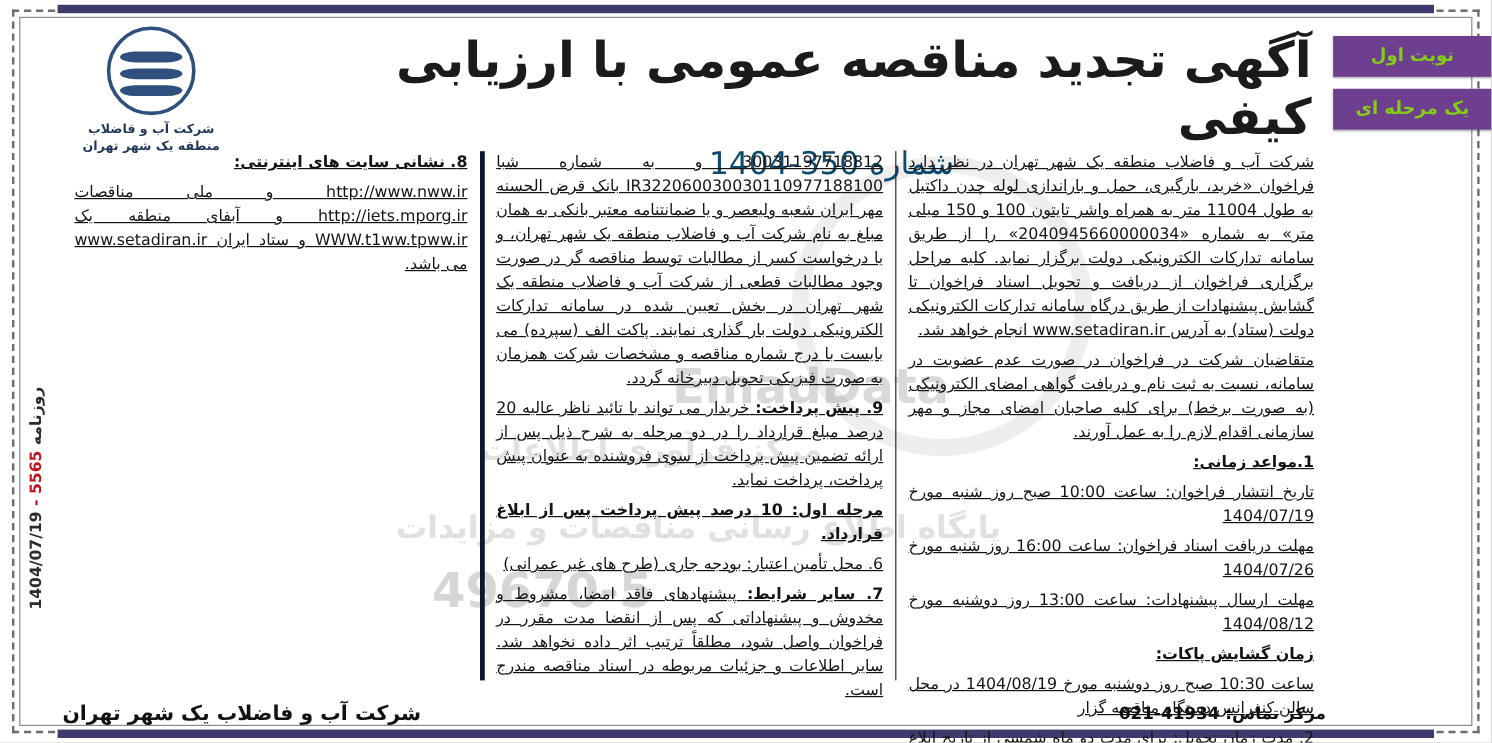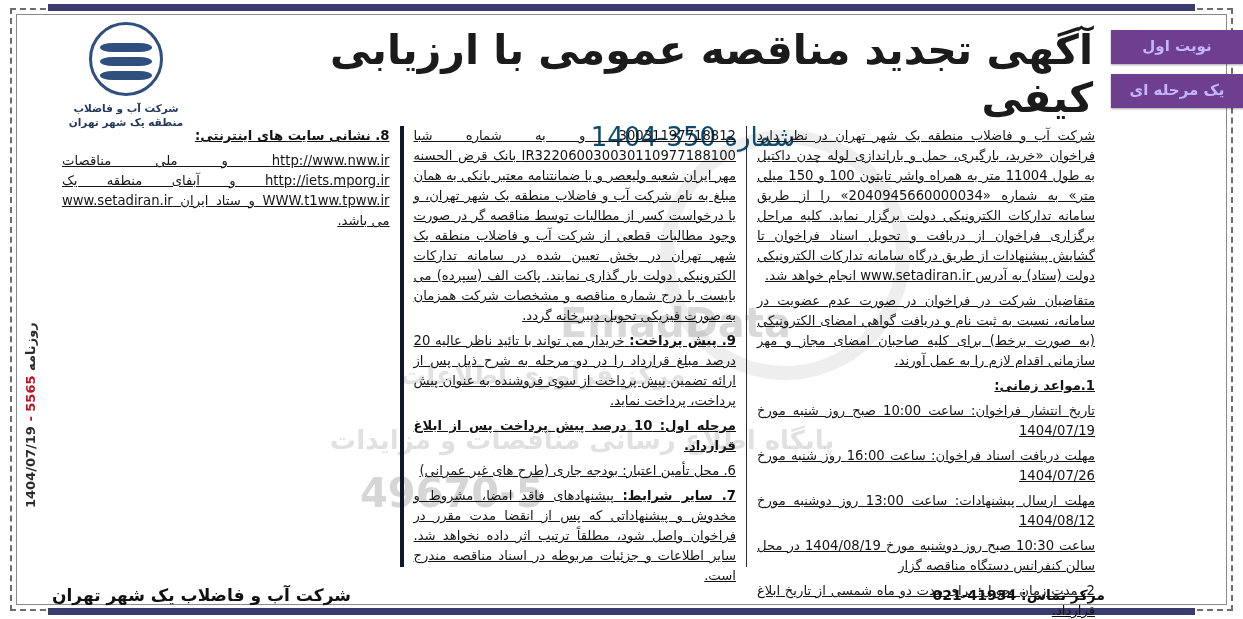--- a/index.html
+++ b/index.html
@@ -36,21 +36,21 @@
   .bar-bottom { bottom: 4px; }
 
   
   .side-tabs {
     position: absolute;
     top: 30px; right: 0;
     width: 132px;
   }
   .side-tab {
     background: #6e3f8f;
-    color: #c4b5fd;
+    color: #84cc16;
     font-size: 15px;
     font-weight: bold;
     padding: 7px 12px 9px 12px;
     margin-bottom: 10px;
     text-align: center;
     letter-spacing: 0.5px;
     box-shadow: 0 1px 2px rgba(0,0,0,.35);
   }
   
   .left-strip {
@@ -209,20 +209,21 @@
 
   <div class="content">
 
     <div class="col right">
       <p>شرکت آب و فاضلاب منطقه یک شهر تهران در نظر دارد فراخوان «خرید، بارگیری، حمل و باراندازی لوله چدن داکتیل به طول 11004 متر به همراه واشر تایتون 100 و 150 میلی متر» به شماره «2040945660000034» را از طریق سامانه تدارکات الکترونیکی دولت برگزار نماید. کلیه مراحل برگزاری فراخوان از دریافت و تحویل اسناد فراخوان تا گشایش پیشنهادات از طریق درگاه سامانه تدارکات الکترونیکی دولت (ستاد) به آدرس www.setadiran.ir انجام خواهد شد.</p>
       <p>متقاضیان شرکت در فراخوان در صورت عدم عضویت در سامانه، نسبت به ثبت نام و دریافت گواهی امضای الکترونیکی (به صورت برخط) برای کلیه صاحبان امضای مجاز و مهر سازمانی اقدام لازم را به عمل آورند.</p>
       <p class="sec-title">1.مواعد زمانی:</p>
       <p>تاریخ انتشار فراخوان: ساعت 10:00 صبح روز شنبه مورخ 1404/07/19</p>
       <p>مهلت دریافت اسناد فراخوان: ساعت 16:00 روز شنبه مورخ 1404/07/26</p>
       <p>مهلت ارسال پیشنهادات: ساعت 13:00 روز دوشنبه مورخ 1404/08/12</p>
+      <p class="sec-title">زمان گشایش پاکات:</p>
       <p>ساعت 10:30 صبح روز دوشنبه مورخ 1404/08/19 در محل سالن کنفرانس دستگاه مناقصه گزار</p>
       <p>2. مدت زمان تحویل: برای مدت دو ماه شمسی از تاریخ ابلاغ قرارداد.</p>
 
     </div>
 
     <div class="col mid">
       <p>30031197718812 و به شماره شبا IR322060030030110977188100 بانک قرض الحسنه مهر ایران شعبه ولیعصر و یا ضمانتنامه معتبر بانکی به همان مبلغ به نام شرکت آب و فاضلاب منطقه یک شهر تهران، و یا درخواست کسر از مطالبات توسط مناقصه گر در صورت وجود مطالبات قطعی از شرکت آب و فاضلاب منطقه یک شهر تهران در بخش تعیین شده در سامانه تدارکات الکترونیکی دولت بار گذاری نمایند. پاکت الف (سپرده) می بایست با درج شماره مناقصه و مشخصات شرکت همزمان به صورت فیزیکی تحویل دبیرخانه گردد.</p>
       <p>
         <span class="b">9. پیش پرداخت:</span>
         <span>خریدار می تواند با تائید ناظر عالیه 20 درصد مبلغ قرارداد را در دو مرحله به شرح ذیل پس از ارائه تضمین پیش پرداخت از سوی فروشنده به عنوان پیش پرداخت، پرداخت نماید.</span>

